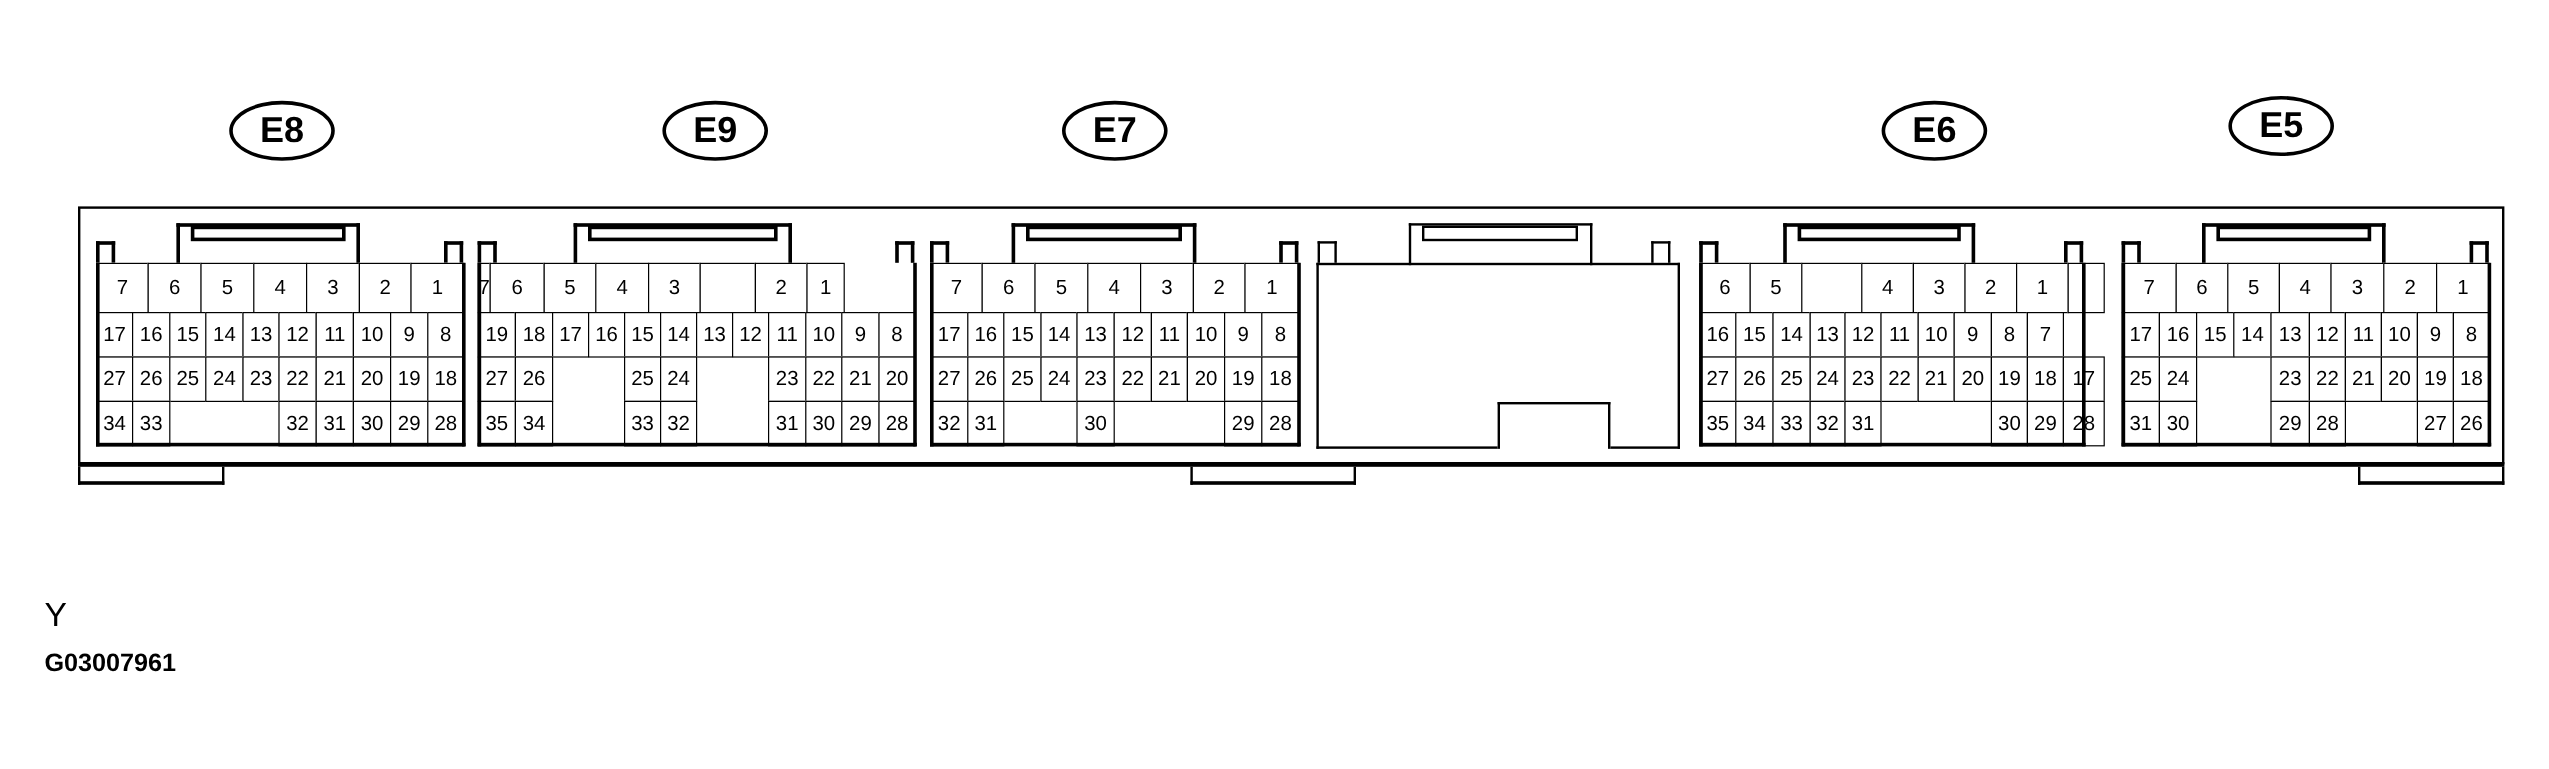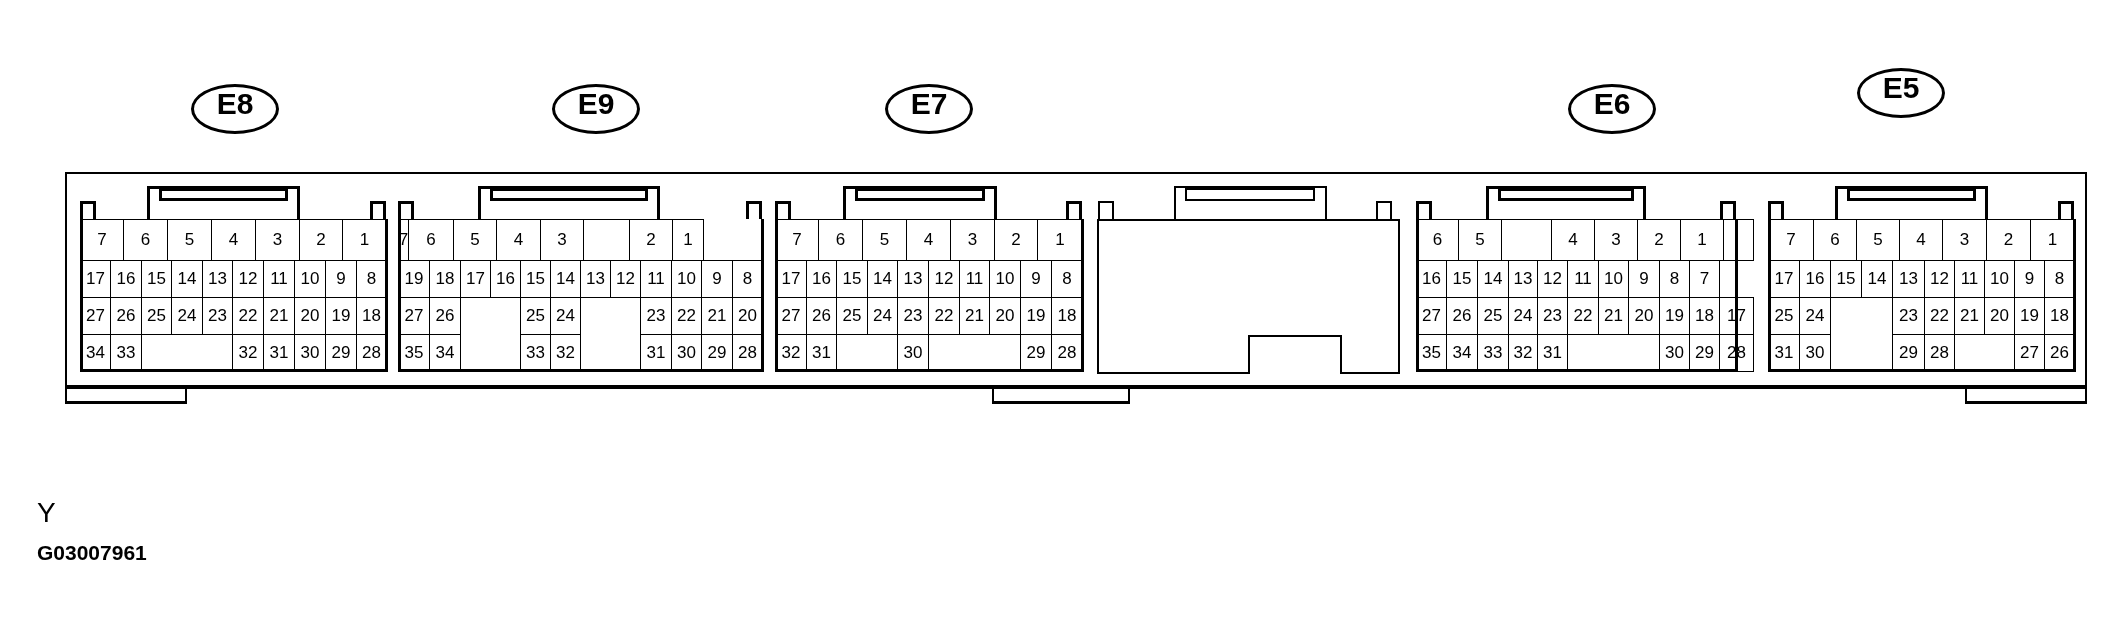--- a/index.html
+++ b/index.html
@@ -1,18 +1,18 @@
 <!DOCTYPE html>
 <html><head>
 <meta charset="utf-8">
 <style>
   html,body{margin:0;padding:0;background:#fff;}
   body{width:2124px;height:641px;position:relative;overflow:hidden;font-family:"Liberation Sans",sans-serif;color:#000;}
   .abs{position:absolute;box-sizing:border-box;}
-  .label-oval{position:absolute;border:3px solid #000;border-radius:50%;width:88px;height:50px;box-sizing:border-box;display:flex;justify-content:center;font-weight:bold;font-size:30px;}
+  .label-oval{position:absolute;border:3px solid #000;border-radius:50%;width:88px;height:50px;box-sizing:border-box;display:flex;align-items:center;justify-content:center;font-weight:bold;font-size:30px;}
   .housing{position:absolute;left:65px;top:172px;width:2022px;height:215px;border:2px solid #000;box-sizing:border-box;}
   .housing-bottom{position:absolute;left:65px;top:385px;width:2022px;height:4px;background:#000;}
   .foot{position:absolute;top:389px;height:15px;border:2px solid #000;border-top:none;border-bottom-width:3px;box-sizing:border-box;}
   .conn{position:absolute;}
   .latch{position:absolute;border:3px solid #000;border-bottom:none;box-sizing:border-box;background:#fff;}
   .latch-slot{position:absolute;border:3px solid #000;box-sizing:border-box;}
   .tab{position:absolute;border:3px solid #000;border-bottom:none;box-sizing:border-box;width:16px;height:18px;}
   .cell{position:absolute;border:1.5px solid #000;box-sizing:border-box;display:flex;align-items:center;justify-content:center;font-size:17px;background:#fff;}
   .cell.top{font-size:17px;}
   .frame{position:absolute;border:3px solid #000;box-sizing:border-box;pointer-events:none;}
@@ -28,21 +28,21 @@
   </div>
 <div class="label-oval" style="left:552px;top:84px;">
     <span>E9</span>
   </div>
 <div class="label-oval" style="left:885px;top:84px;">
     <span>E7</span>
   </div>
 <div class="label-oval" style="left:1568px;top:84px;">
     <span>E6</span>
   </div>
-<div class="label-oval" style="left:1857px;top:68px;">
+<div class="label-oval" style="left:1857px;top:80px;">
     <span>E5</span>
   </div>
 
 <div class="housing"></div>
 <div class="housing-bottom"></div>
 <div class="foot" style="left:65px;width:122px;"></div>
 <div class="foot" style="left:992px;width:138px;"></div>
 <div class="foot" style="left:1965px;width:122px;"></div>
 
 <div>

